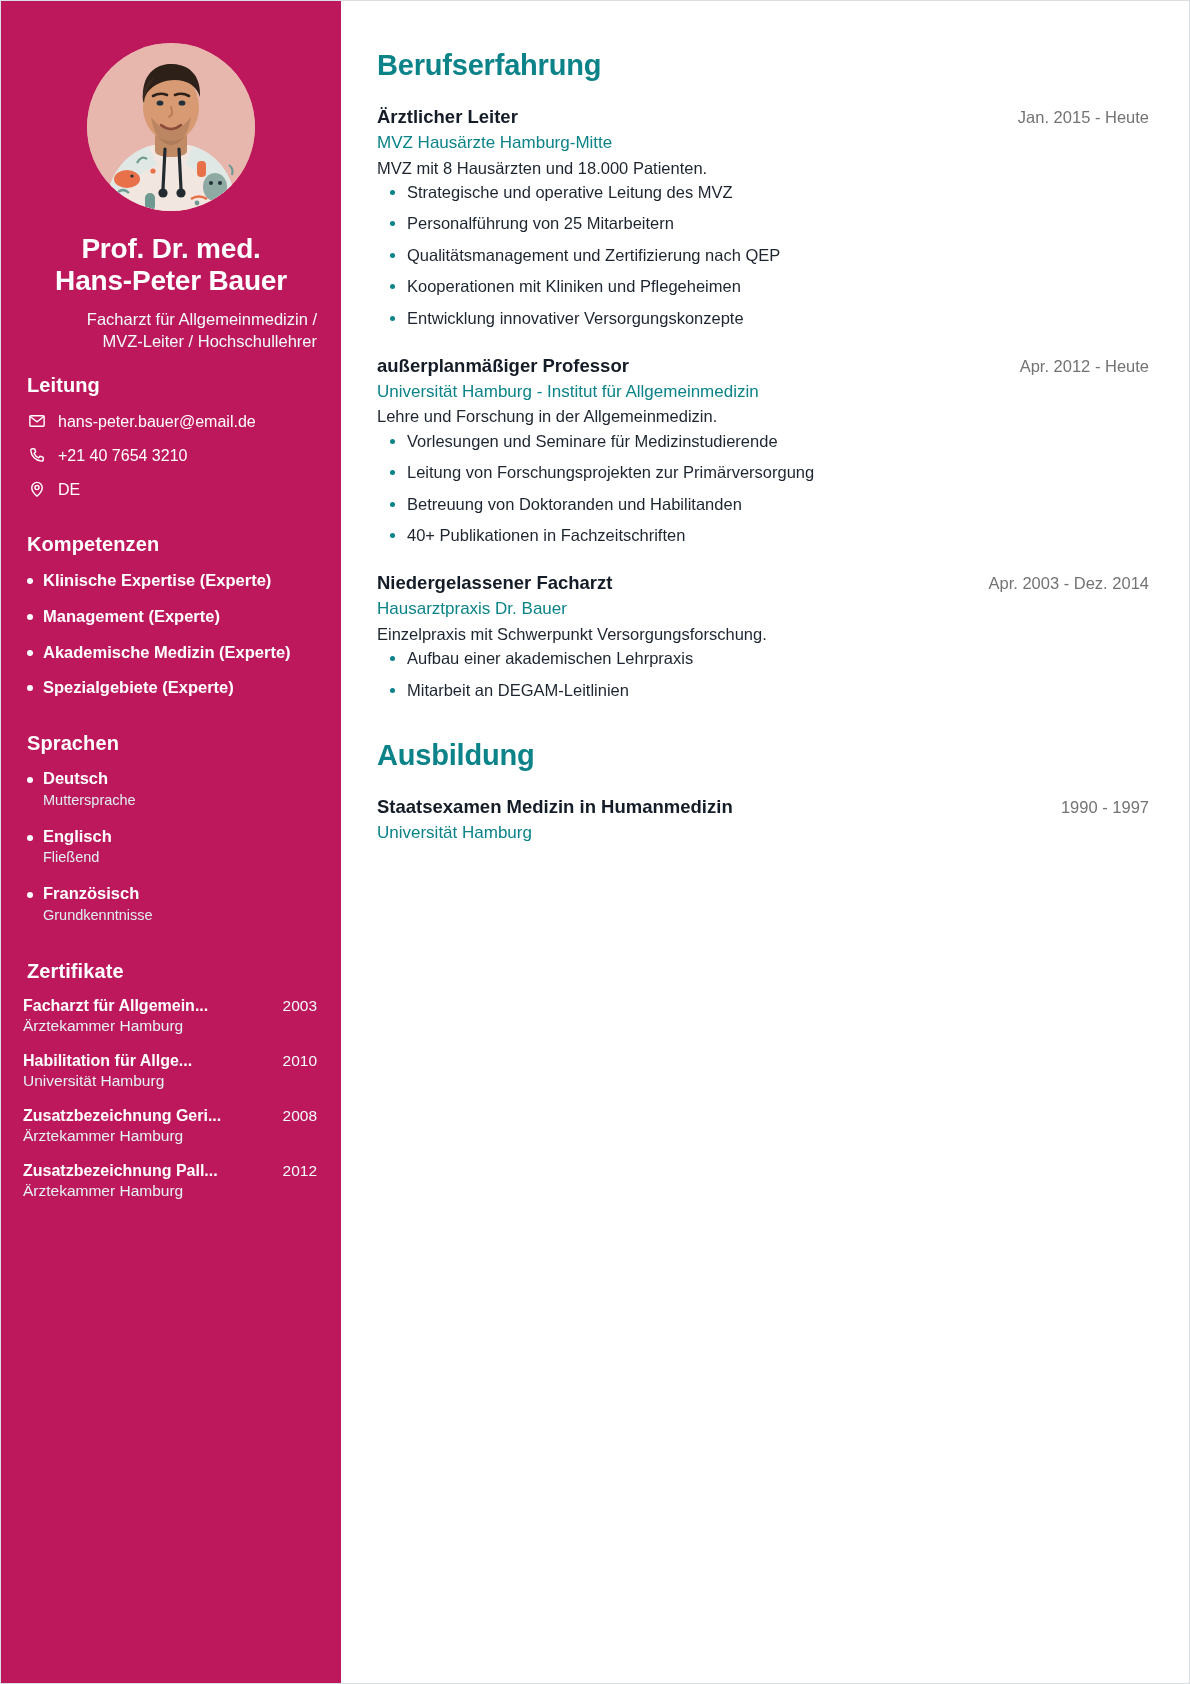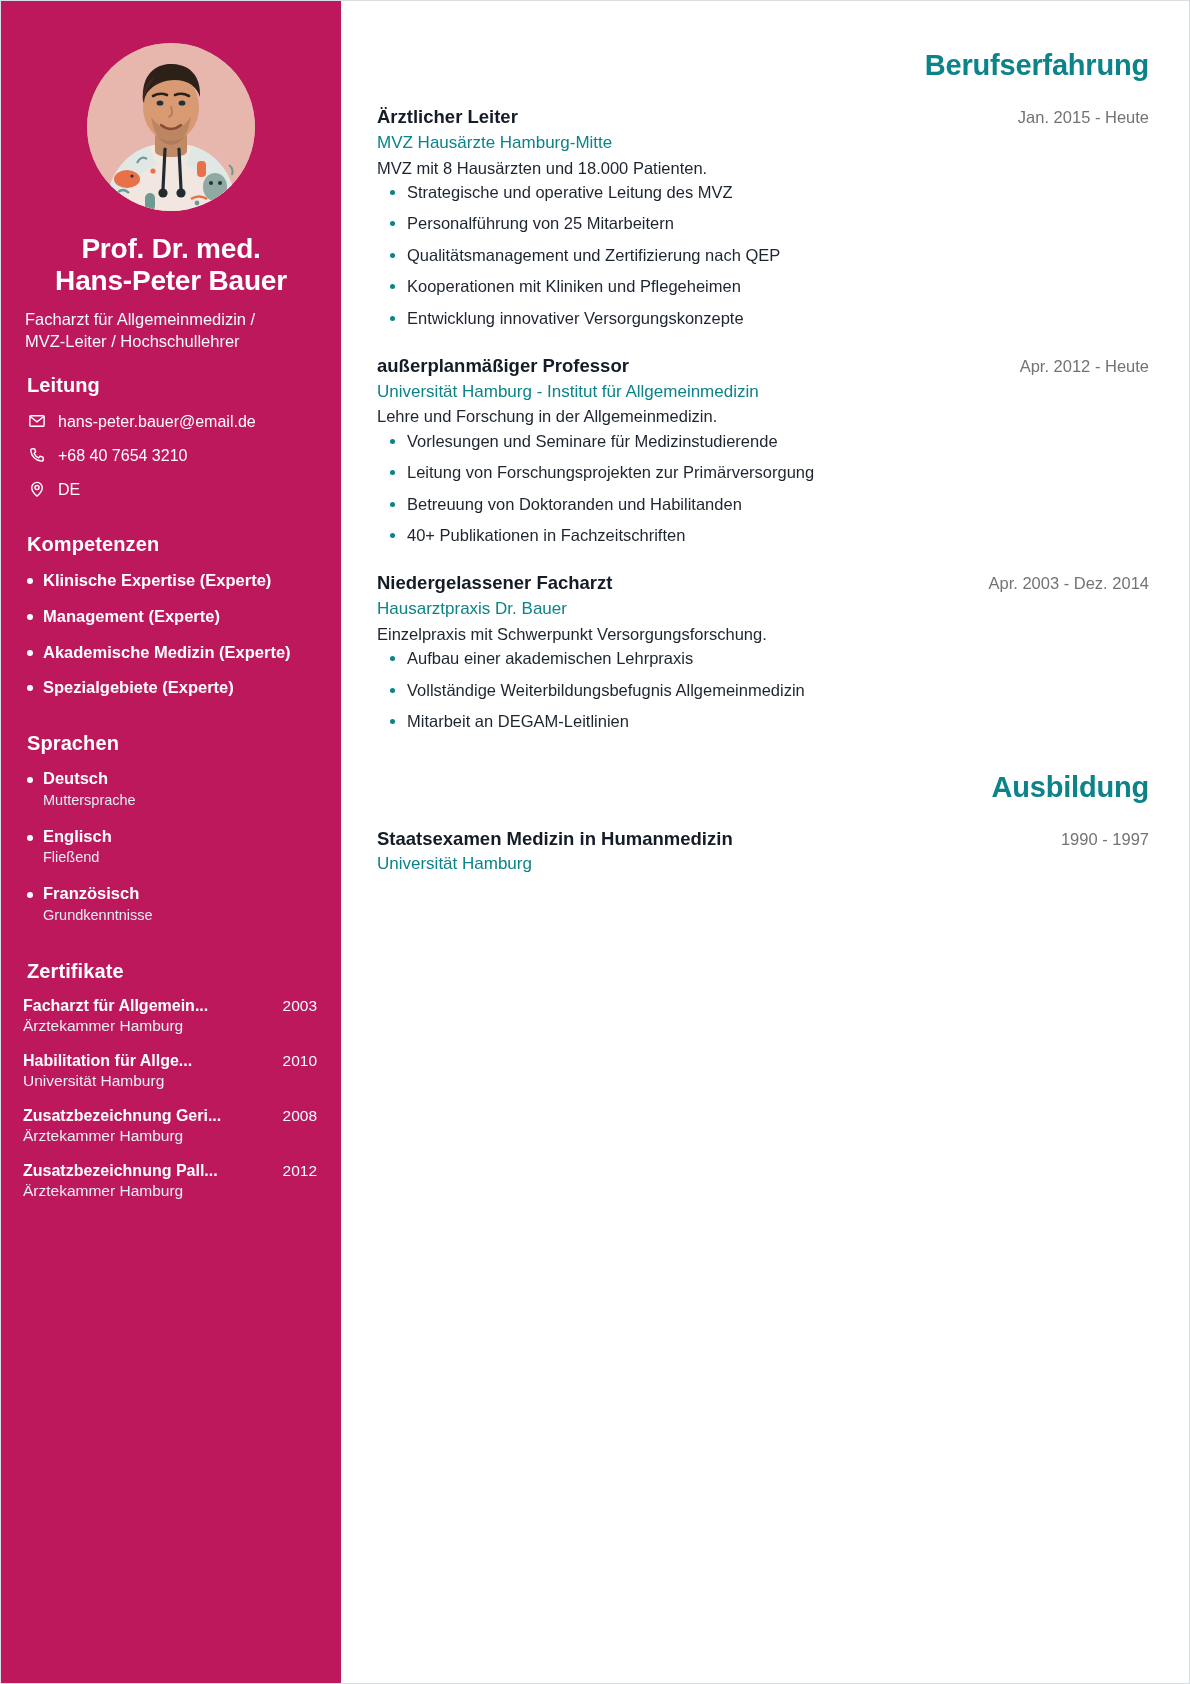--- a/index.html
+++ b/index.html
@@ -51,21 +51,21 @@
     text-align: center;
     font-size: 28px;
     font-weight: bold;
     line-height: 1.14;
     letter-spacing: -0.2px;
     margin-bottom: 12px;
     padding: 0 4px;
   }
 
   .person-title {
-    text-align: left;
+    text-align: right;
     font-size: 16.5px;
     line-height: 1.32;
     font-weight: 400;
     color: #f2fbfb;
     margin-bottom: 22px;
     padding: 0 2px;
   }
 
   .side-heading {
     font-size: 20px;
@@ -159,21 +159,20 @@
     padding: 48px 40px 0 36px;
     position: relative;
   }
 
   .sec-title {
     color: #0b8389;
     font-size: 29px;
     font-weight: bold;
     letter-spacing: -0.2px;
     margin-bottom: 24px;
-    text-align: right;
   }
   .sec-title.second { margin-top: 38px; }
 
   .entry { margin-bottom: 26px; }
 
   .entry-head {
     display: flex;
     justify-content: space-between;
     align-items: baseline;
     gap: 16px;
@@ -315,21 +314,21 @@
         </span>
         <span class="contact-txt">hans-peter.bauer@email.de</span>
       </div>
 
       <div class="contact-row">
         <span class="ic">
           <svg viewBox="0 0 24 24" fill="none" stroke="#ffffff" stroke-width="1.9" stroke-linecap="round" stroke-linejoin="round">
             <path d="M6.2 3.5 L9 3.9 L10.2 8 L8.1 9.6 C9.2 12.3 11.6 14.7 14.3 15.8 L15.9 13.7 L20 14.9 L20.4 17.7 C20.4 19 19.3 20.2 18 20.2 C10.3 19.7 4.2 13.6 3.7 5.9 C3.7 4.6 4.9 3.5 6.2 3.5 Z"></path>
           </svg>
         </span>
-        <span class="contact-txt">+68 40 7654 3210</span>
+        <span class="contact-txt">+21 40 7654 3210</span>
       </div>
 
       <div class="contact-row">
         <span class="ic">
           <svg viewBox="0 0 24 24" fill="none" stroke="#ffffff" stroke-width="1.9" stroke-linecap="round" stroke-linejoin="round">
             <path d="M12 21.5 C12 21.5 19 15.4 19 10.2 C19 6.3 15.9 3.2 12 3.2 C8.1 3.2 5 6.3 5 10.2 C5 15.4 12 21.5 12 21.5 Z"></path>
             <circle cx="12" cy="10.1" r="2.7"></circle>
           </svg>
         </span>
         <span class="contact-txt">DE</span>
@@ -436,21 +435,20 @@
 
     <section class="entry">
       <div class="entry-head">
         <span class="entry-role">Niedergelassener Facharzt</span>
         <span class="entry-date">Apr. 2003 - Dez. 2014</span>
       </div>
       <div class="entry-org">Hausarztpraxis Dr. Bauer</div>
       <div class="entry-desc">Einzelpraxis mit Schwerpunkt Versorgungsforschung.</div>
       <ul class="entry-bullets">
         <li>Aufbau einer akademischen Lehrpraxis</li>
-        <li>Vollständige Weiterbildungsbefugnis Allgemeinmedizin</li>
         <li>Mitarbeit an DEGAM-Leitlinien</li>
       </ul>
     </section>
 
     <h1 class="sec-title second">Ausbildung</h1>
 
     <section class="entry edu-entry">
       <div class="entry-head">
         <span class="entry-role">Staatsexamen Medizin in Humanmedizin</span>
         <span class="entry-date">1990 - 1997</span>

